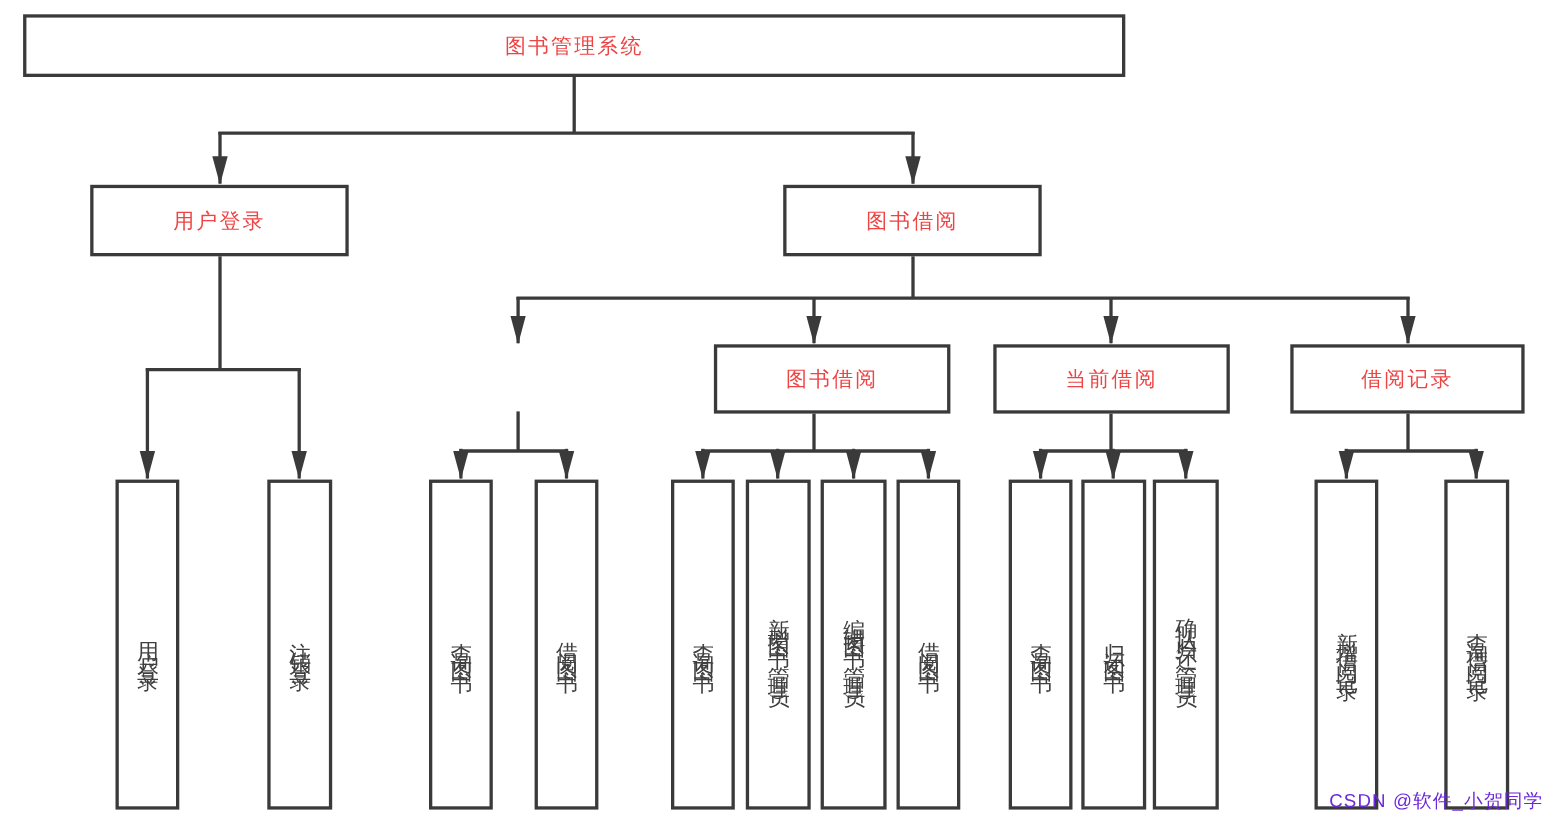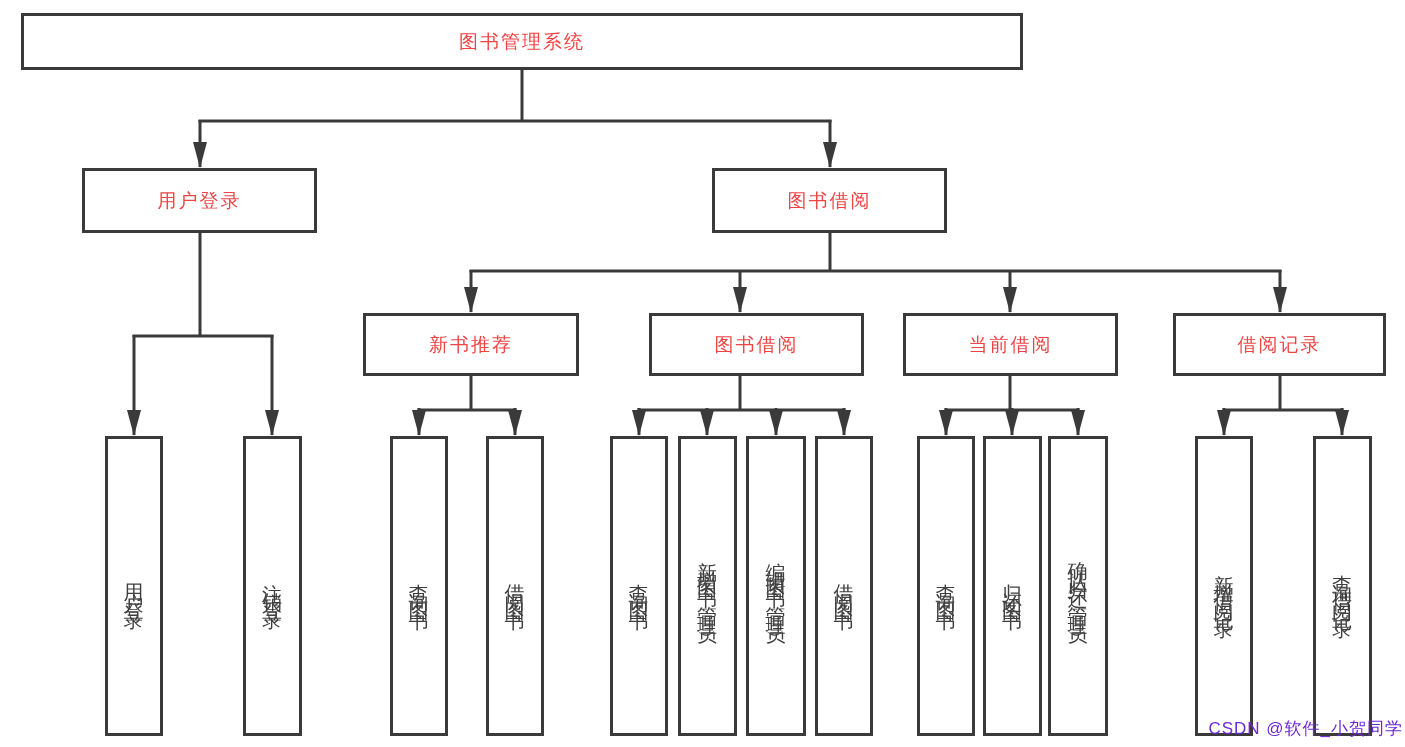--- a/index.html
+++ b/index.html
@@ -120,23 +120,20 @@
     <span class="lbl">图书管理系统</span>
   </div>
 
   <div class="node h l2a">
     <span class="lbl">用户登录</span>
   </div>
   <div class="node h l2b">
     <span class="lbl">图书借阅</span>
   </div>
 
-  <div class="node h l3a">
-    <span class="lbl">新书推荐</span>
-  </div>
   <div class="node h l3b">
     <span class="lbl">图书借阅</span>
   </div>
   <div class="node h l3d">
     <span class="lbl">借阅记录</span>
   </div>
   <div class="node h l3c">
     <span class="lbl">当前借阅</span>
   </div>
 

